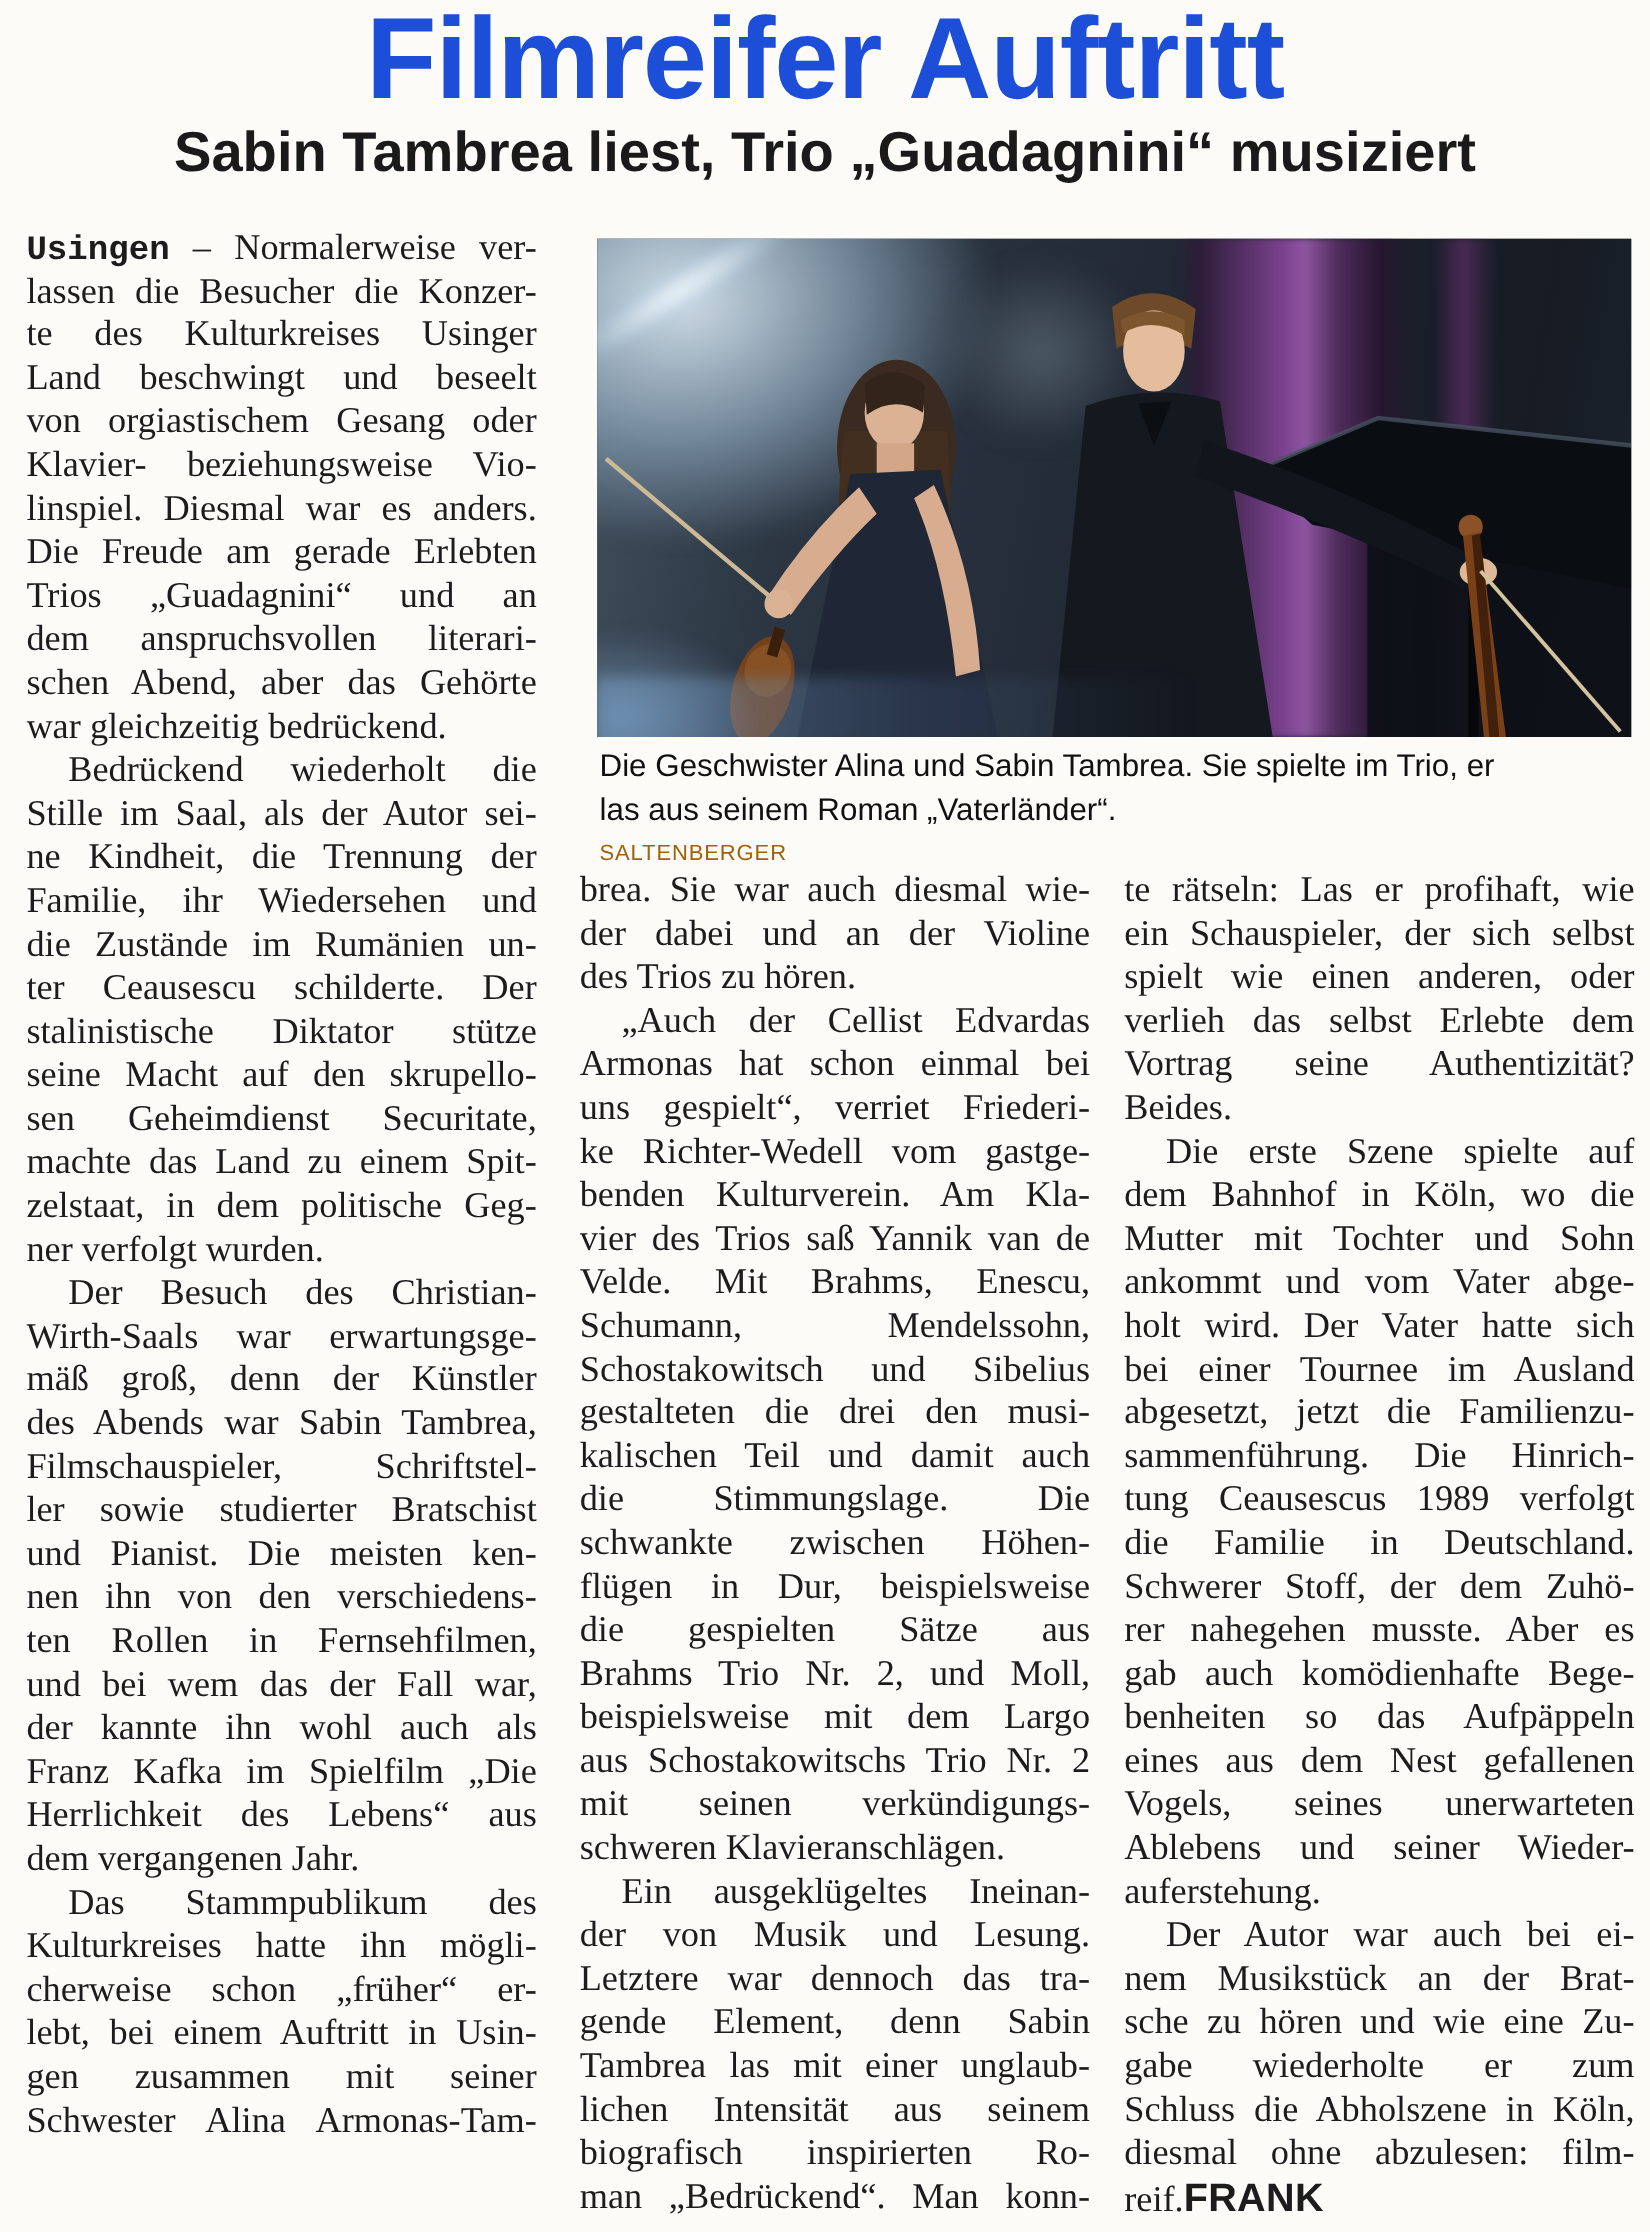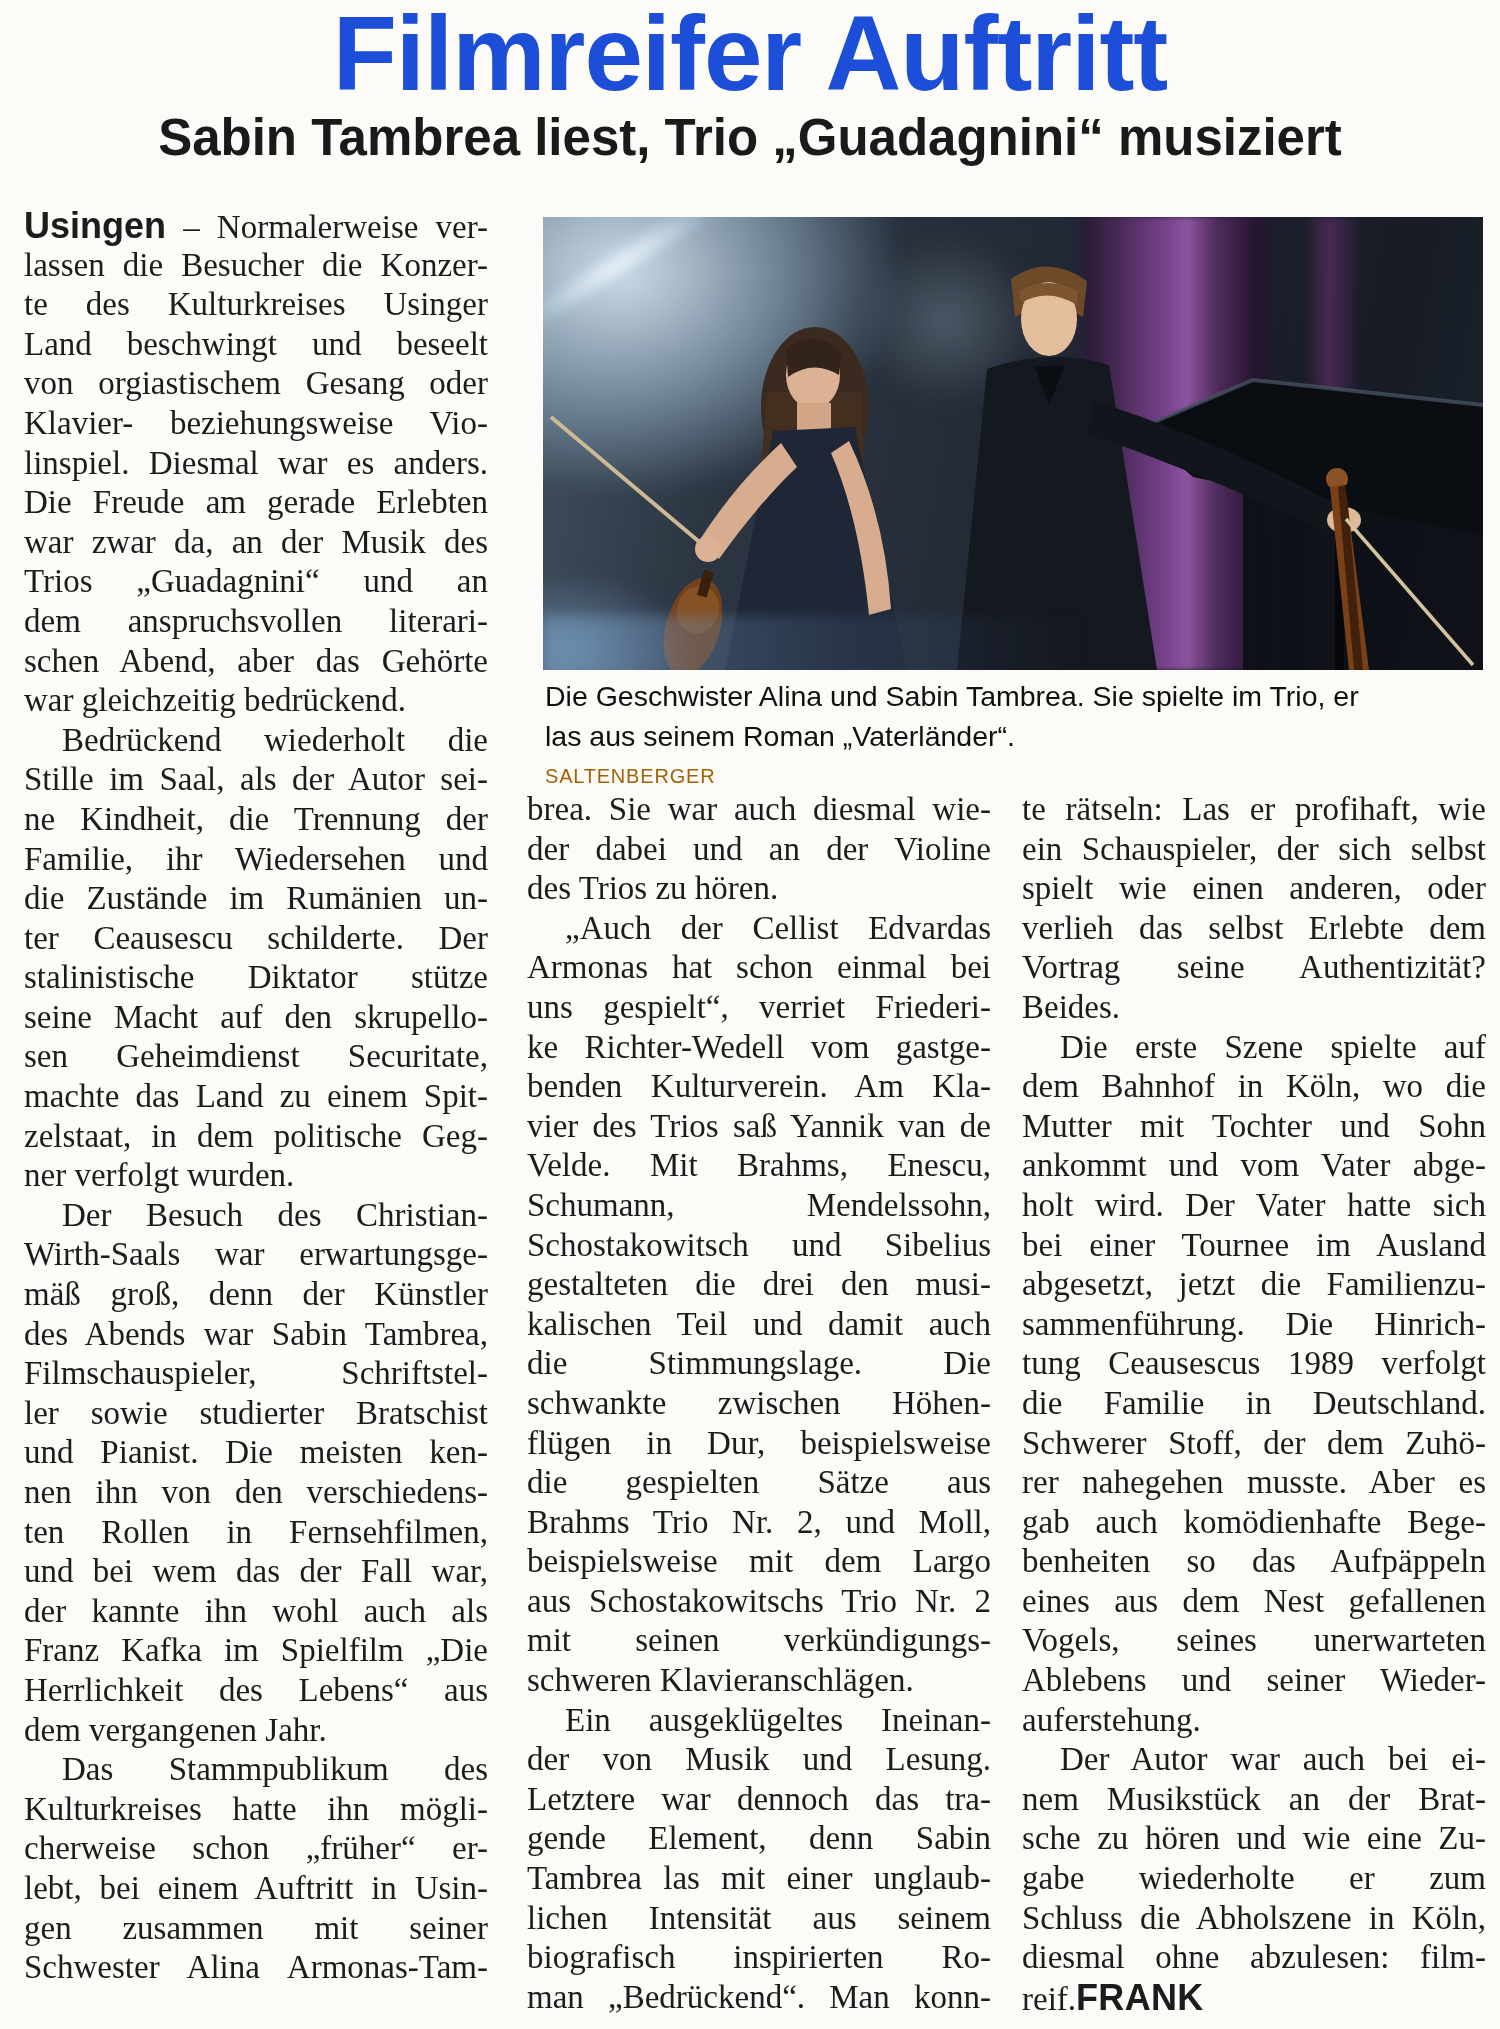--- a/index.html
+++ b/index.html
@@ -69,21 +69,21 @@
   .col1{left:24px;top:206px;}
   .col2{left:527px;top:790px;}
   .col3{left:1022px;top:790px;}
   .bline{
     height:39.6px;overflow:hidden;
     text-align:justify;text-align-last:justify;text-justify:inter-word;
   }
   .bline.nj{text-align-last:left;}
   .bline.ind{text-indent:38px;}
   .bline.endl{display:flex;justify-content:space-between;align-items:baseline;text-align:left;text-align-last:left;text-indent:0;}
-  .lead{font-family:Liberation Sans, sans-serif;font-weight:700;font-size:36px;}
+  .lead{font-family:Liberation Mono, monospace;font-weight:700;font-size:31px;}
   .byline{font-family:"Liberation Sans", sans-serif;font-weight:700;font-size:36px;letter-spacing:.3px;}
 </style>
 </head>
 <body>
 
 <div class="page">
 
   <h1 class="headline">Filmreifer Auftritt</h1>
   <h2 class="subheadline">Sabin Tambrea liest, Trio „Guadagnini“ musiziert</h2>
 
@@ -148,21 +148,20 @@
 
   <div class="col col1">
       <div class="bline"><b class="lead">Usingen</b><span> – Normalerweise ver-</span></div>
       <div class="bline"><span>lassen die Besucher die Konzer-</span></div>
       <div class="bline"><span>te des Kulturkreises Usinger</span></div>
       <div class="bline"><span>Land beschwingt und beseelt</span></div>
       <div class="bline"><span>von orgiastischem Gesang oder</span></div>
       <div class="bline"><span>Klavier- beziehungsweise Vio-</span></div>
       <div class="bline"><span>linspiel. Diesmal war es anders.</span></div>
       <div class="bline"><span>Die Freude am gerade Erlebten</span></div>
-      <div class="bline"><span>war zwar da, an der Musik des</span></div>
       <div class="bline"><span>Trios „Guadagnini“ und an</span></div>
       <div class="bline"><span>dem anspruchsvollen literari-</span></div>
       <div class="bline"><span>schen Abend, aber das Gehörte</span></div>
       <div class="bline nj"><span>war gleichzeitig bedrückend.</span></div>
       <div class="bline ind"><span>Bedrückend wiederholt die</span></div>
       <div class="bline"><span>Stille im Saal, als der Autor sei-</span></div>
       <div class="bline"><span>ne Kindheit, die Trennung der</span></div>
       <div class="bline"><span>Familie, ihr Wiedersehen und</span></div>
       <div class="bline"><span>die Zustände im Rumänien un-</span></div>
       <div class="bline"><span>ter Ceausescu schilderte. Der</span></div>

